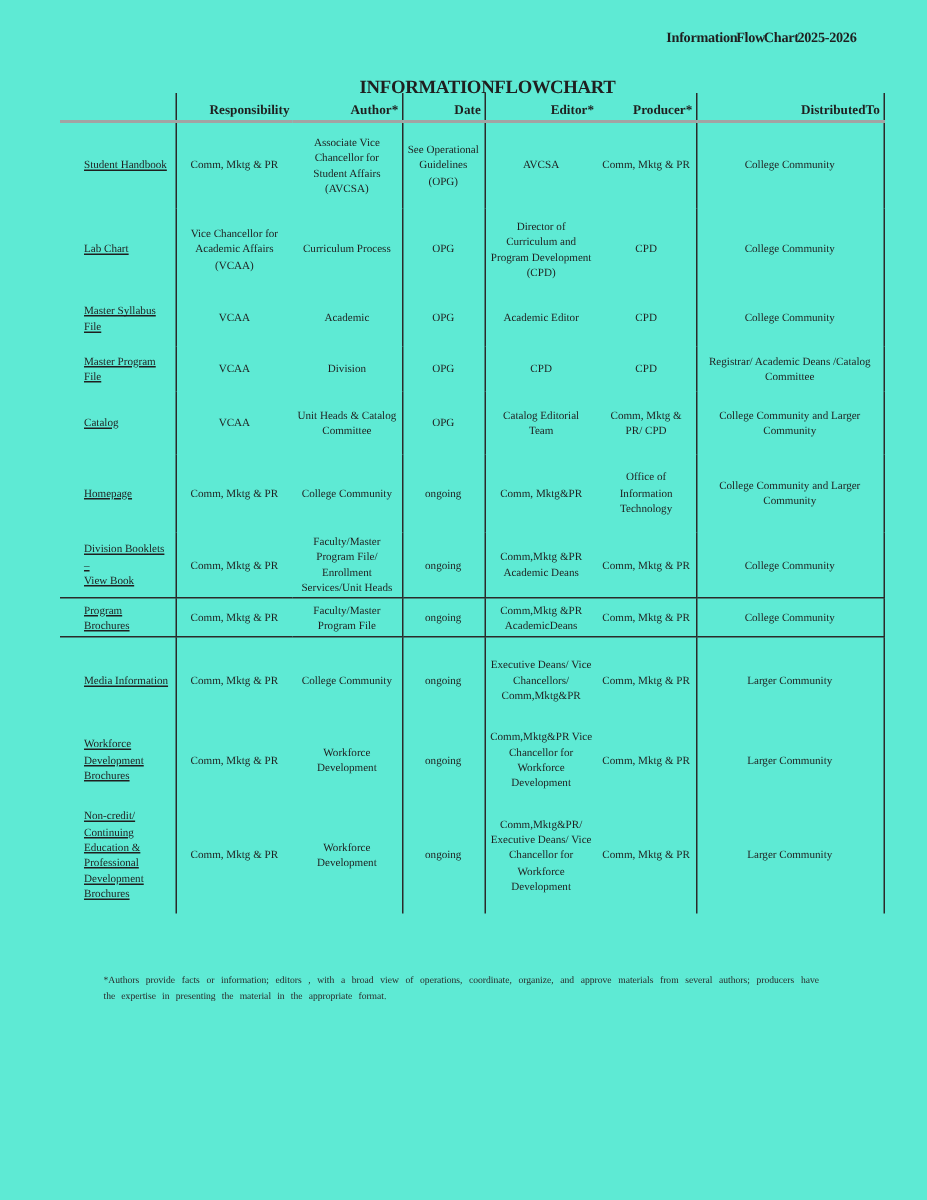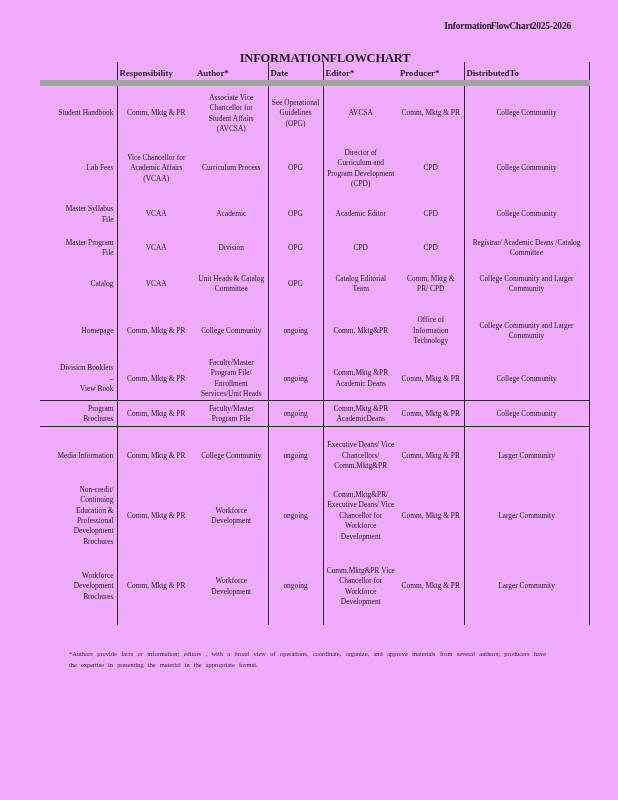--- a/index.html
+++ b/index.html
@@ -1,19 +1,19 @@
 <!DOCTYPE html>
 <html><head>
 <meta charset="utf-8">
 <style>
   html,body{margin:0;padding:0;background:#888;}
   .page{
     position:relative;
     width:618px;height:800px;
-    background:#f0abfc;
+    background:#5eead4;
     font-family:"Liberation Serif", serif;
     color:#1f1f1f;
     overflow:hidden;
     margin:0 auto;
   }
   .header-right{
     position:absolute;top:21px;right:47px;
     font-size:9.5px;font-weight:bold;
     letter-spacing:-0.2px;word-spacing:-3px;
   }
@@ -26,34 +26,34 @@
   }
   .doc-table{
     position:absolute;top:62px;left:40px;
     width:549px;
     border-collapse:collapse;
     table-layout:fixed;
   }
   .doc-table th{
     font-size:8.8px;font-weight:bold;
     padding:1px 2px 2px 2px;
-    vertical-align:bottom;text-align:left;
+    vertical-align:bottom;text-align:right;
     word-spacing:-2px;
-    border-bottom:6px solid #a3a3a3;
+    border-bottom:2px solid #a3a3a3;
     height:15px;
   }
   .doc-table td{
     font-size:7.4px;
     line-height:1.4;
     padding:1px 3px;
     vertical-align:middle;text-align:center;
     white-space:pre-line;
   }
   .doc-table td:first-child{
-    text-align:right;padding-left:16px;
+    text-align:left;padding-left:16px;text-decoration:underline;
   }
   
   .doc-table th:nth-child(1),.doc-table td:nth-child(1),
   .doc-table th:nth-child(3),.doc-table td:nth-child(3),
   .doc-table th:nth-child(4),.doc-table td:nth-child(4),
   .doc-table th:nth-child(6),.doc-table td:nth-child(6),
   .doc-table th:nth-child(7),.doc-table td:nth-child(7){
     border-right:1px solid #2a2a2a;
   }
   tbody tr.group-end td{border-bottom:1px solid #2a2a2a;}
@@ -119,21 +119,21 @@
         <tr>
           <td>Student Handbook</td>
           <td>Comm, Mktg &amp; PR</td>
           <td>Associate Vice Chancellor for Student Affairs (AVCSA)</td>
           <td>See Operational Guidelines (OPG)</td>
           <td>AVCSA</td>
           <td>Comm, Mktg &amp; PR</td>
           <td>College Community</td>
         </tr>
         <tr>
-          <td>Lab Fees</td>
+          <td>Lab Chart</td>
           <td>Vice Chancellor for Academic Affairs (VCAA)</td>
           <td>Curriculum Process</td>
           <td>OPG</td>
           <td>Director of Curriculum and Program Development (CPD)</td>
           <td>CPD</td>
           <td>College Community</td>
         </tr>
         <tr>
           <td>Master Syllabus File</td>
           <td>VCAA</td>
@@ -193,34 +193,34 @@
         <tr>
           <td>Media Information</td>
           <td>Comm, Mktg &amp; PR</td>
           <td>College Community</td>
           <td>ongoing</td>
           <td>Executive Deans/ Vice Chancellors/ Comm,Mktg&amp;PR</td>
           <td>Comm, Mktg &amp; PR</td>
           <td>Larger Community</td>
         </tr>
         <tr>
+          <td>Workforce Development Brochures</td>
+          <td>Comm, Mktg &amp; PR</td>
+          <td>Workforce Development</td>
+          <td>ongoing</td>
+          <td>Comm,Mktg&amp;PR Vice Chancellor for Workforce Development</td>
+          <td>Comm, Mktg &amp; PR</td>
+          <td>Larger Community</td>
+        </tr>
+        <tr>
           <td>Non-credit/ Continuing Education &amp; Professional Development Brochures</td>
           <td>Comm, Mktg &amp; PR</td>
           <td>Workforce Development</td>
           <td>ongoing</td>
           <td>Comm,Mktg&amp;PR/ Executive Deans/ Vice Chancellor for Workforce Development</td>
-          <td>Comm, Mktg &amp; PR</td>
-          <td>Larger Community</td>
-        </tr>
-        <tr>
-          <td>Workforce Development Brochures</td>
-          <td>Comm, Mktg &amp; PR</td>
-          <td>Workforce Development</td>
-          <td>ongoing</td>
-          <td>Comm,Mktg&amp;PR Vice Chancellor for Workforce Development</td>
           <td>Comm, Mktg &amp; PR</td>
           <td>Larger Community</td>
         </tr>
       </tbody>
   </table>
 
   <div class="footnote">*Authors provide facts or information; editors , with a broad view of operations, coordinate, organize, and approve materials from several authors; producers have the expertise in presenting the material in the appropriate format.</div>
 
 
 </div>

